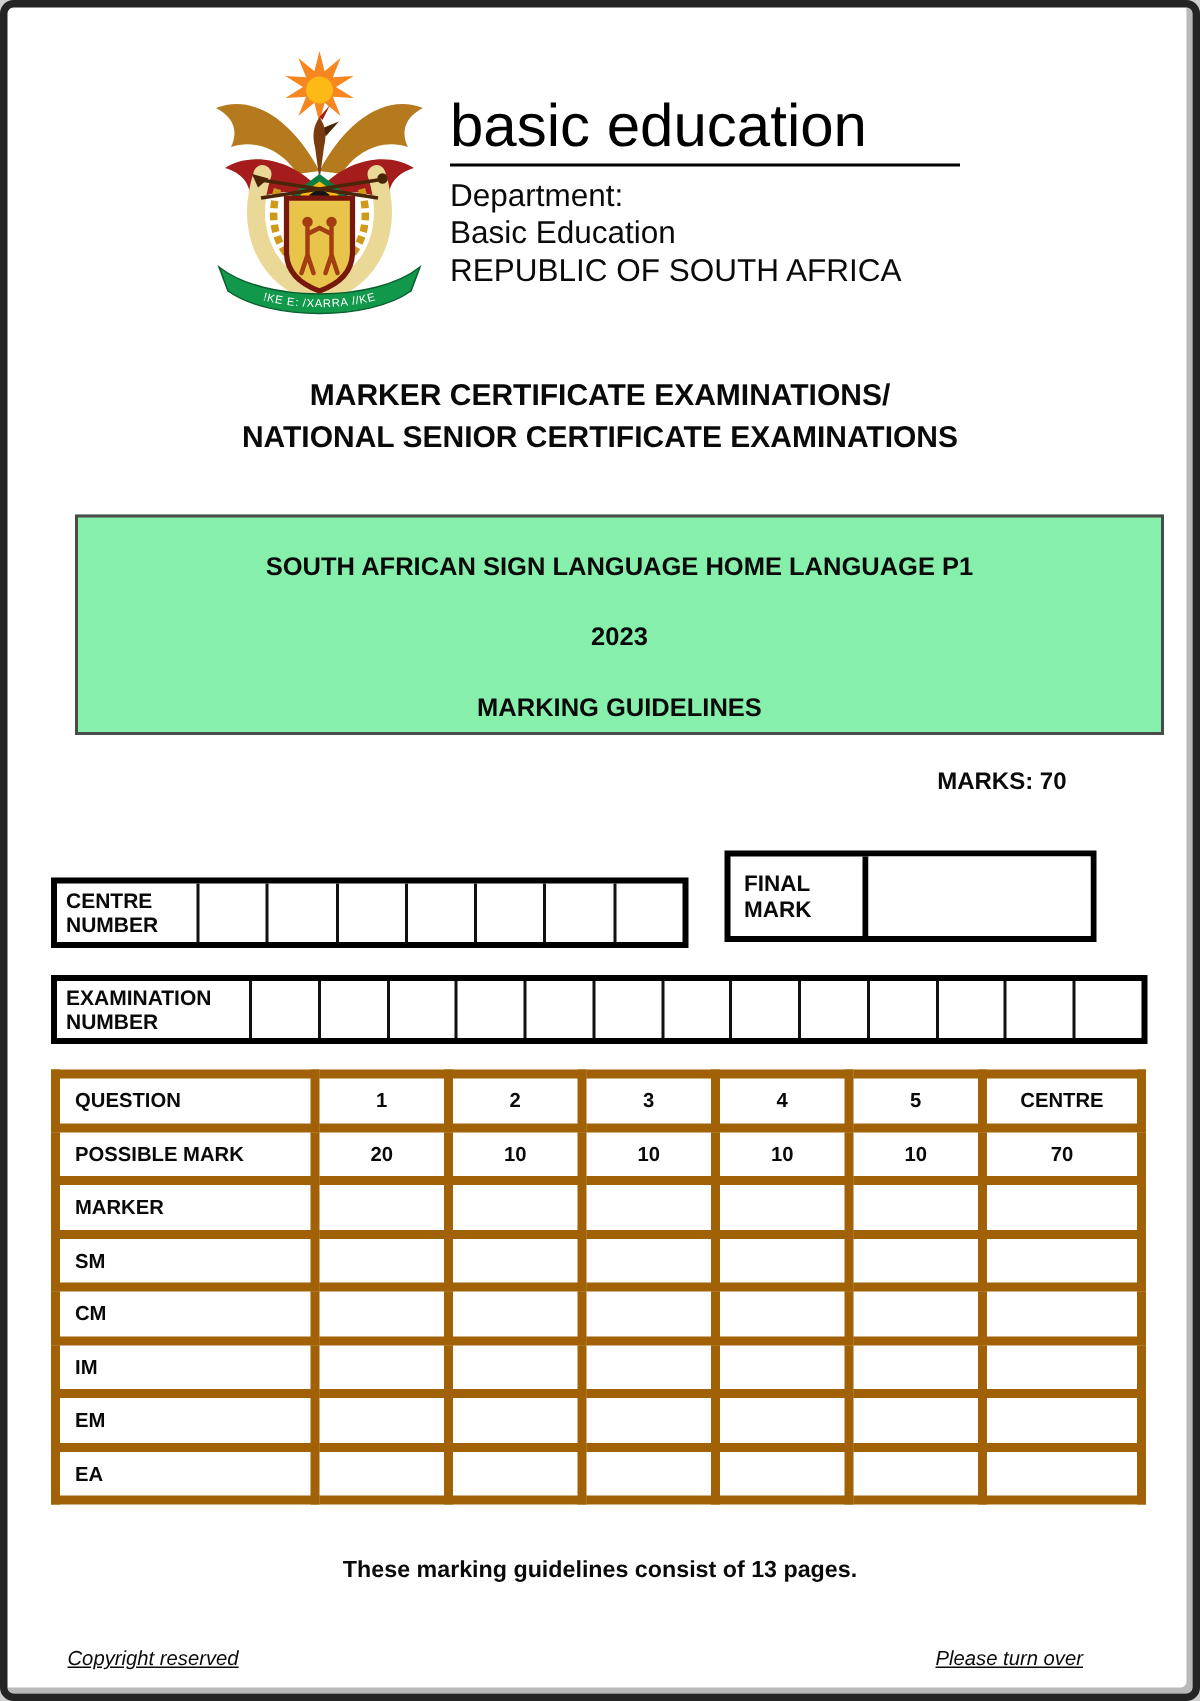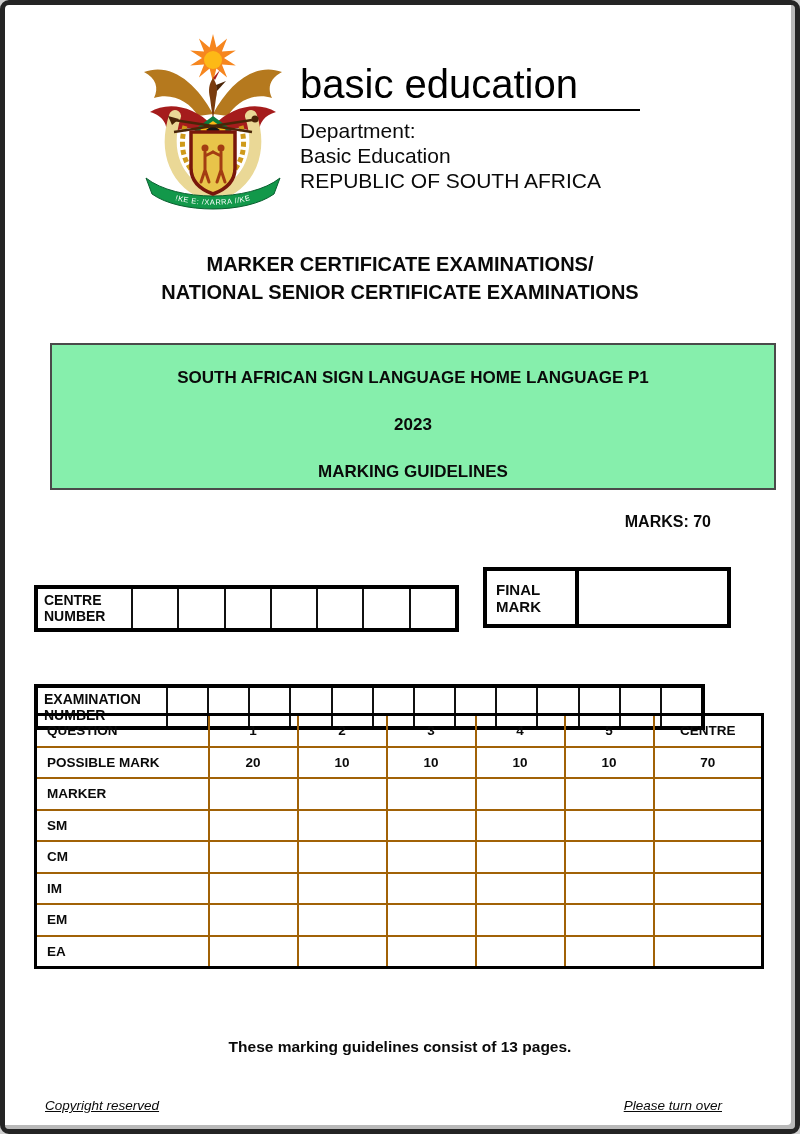--- a/index.html
+++ b/index.html
@@ -29,32 +29,32 @@
   .marks{position:absolute;right:84px;top:508px;font-weight:bold;font-size:16px;}
   
   .final-mark{position:absolute;left:478px;top:562px;width:248px;height:61px;box-sizing:border-box;
     border:4px solid #000;display:flex;}
   .fm-label{width:92px;border-right:4px solid #000;display:flex;align-items:center;
     padding-left:9px;font-weight:bold;font-size:15px;box-sizing:border-box;}
   .fm-value{flex:1;background:#fff;}
   
   .numbox{position:absolute;box-sizing:border-box;border:4px solid #000;display:flex;background:#fff;}
   .centre-box{left:29px;top:580px;width:425px;height:47px;}
-  .exam-box{left:29px;top:679px;width:671px;height:46px;}
+  .exam-box{left:29px;top:645px;width:731px;height:46px;}
   .nb-label{font-weight:bold;font-size:14px;line-height:16px;padding:3px 0 0 6px;
     border-right:2px solid #111;box-sizing:border-box;}
   .centre-box .nb-label{width:95px;}
   .exam-box .nb-label{width:130px;}
   .nb-cells{flex:1;display:flex;}
   .num-cell{flex:1;}
   .num-cell + .num-cell{border-left:2px solid #111;}
   
   .qtable{position:absolute;left:29px;top:708px;width:730px;border-collapse:collapse;
     table-layout:fixed;border:3px solid #000;}
-  .qtable td{border:2px solid #a16207;height:29.5px;font-size:13.5px;font-weight:bold;padding:0;}
+  .qtable td{border:6px solid #a16207;height:29.5px;font-size:13.5px;font-weight:bold;padding:0;}
   .qtable td.lbl{text-align:left;padding-left:10px;}
   .qtable td.val{text-align:center;}
   
   .note{position:absolute;left:0;right:0;top:1033px;text-align:center;font-weight:bold;font-size:15.5px;}
   .footer{position:absolute;left:40px;right:73px;top:1093px;display:flex;
     justify-content:space-between;font-style:italic;font-size:13.5px;text-decoration:underline;}
 </style>
 </head>
 <body>
 

